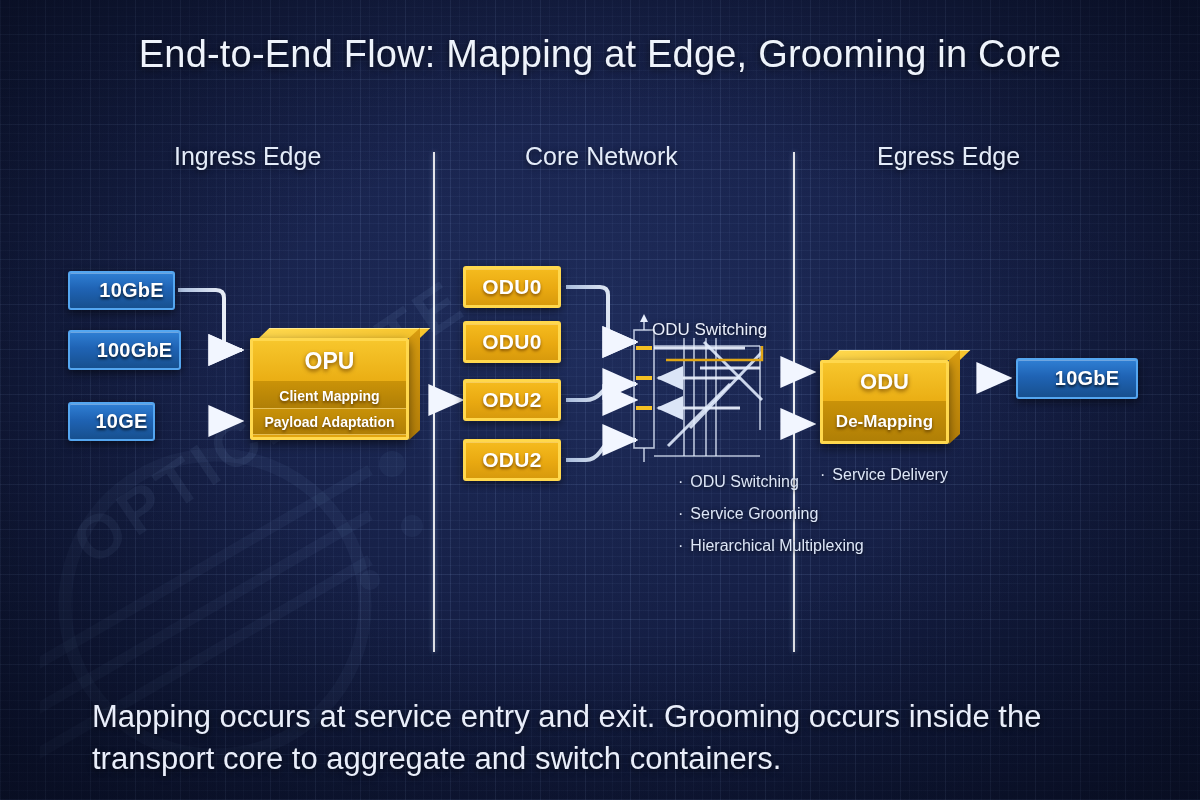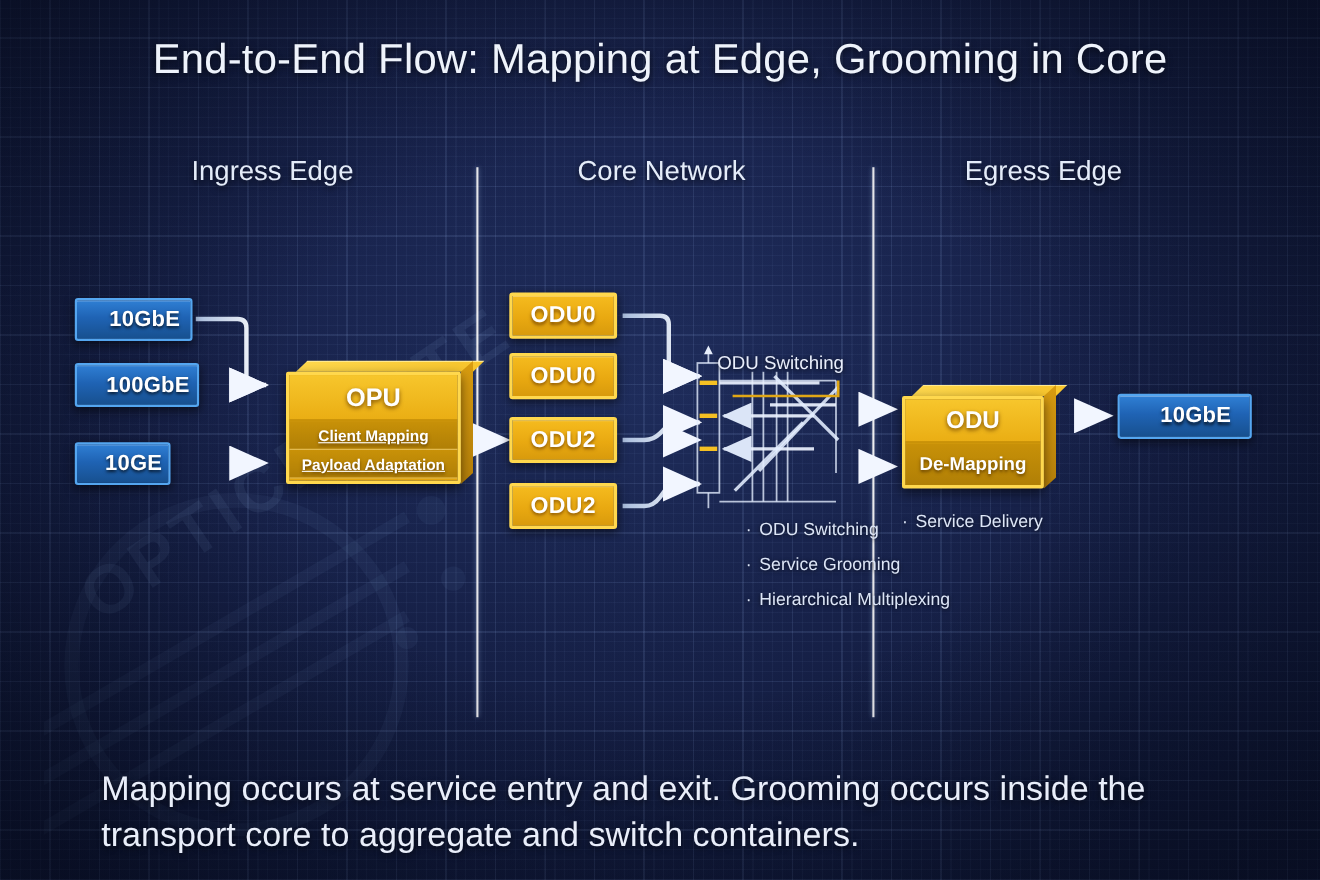--- a/index.html
+++ b/index.html
@@ -180,26 +180,26 @@
   .blk-row {
     display: flex; align-items: center; justify-content: center;
     color: #ffffff;
     font-weight: 700;
     text-shadow: 0 2px 3px rgba(90,55,0,0.9);
     background: linear-gradient(180deg, #c89108 0%, #b07f06 100%);
     border-bottom: 1px solid rgba(255,230,150,0.55);
   }
 
   
-  #blk-opu { left: 260px; top: 328px; width: 170px; height: 83px; }
+  #blk-opu { left: 250px; top: 328px; width: 170px; height: 83px; }
   #blk-opu .top-face  { width: 161px; }
   #blk-opu .side-face { height: 102px; }
   #blk-opu .front     { width: 159px; height: 102px; }
   #blk-opu .blk-header { height: 42px; font-size: 23px; }
-  #blk-opu .blk-row    { height: 26px; font-size: 14px; text-decoration: underline; }
+  #blk-opu .blk-row    { height: 26px; font-size: 14px; }
 
   
   #blk-odu { left: 820px; top: 350px; width: 140px; height: 94px; }
   #blk-odu .top-face  { width: 131px; }
   #blk-odu .side-face { height: 84px; }
   #blk-odu .front     { width: 129px; height: 84px; }
   #blk-odu .blk-header { height: 40px; font-size: 22px; }
   #blk-odu .blk-row    { height: 38px; font-size: 17px; border-bottom: none; }
 
   

